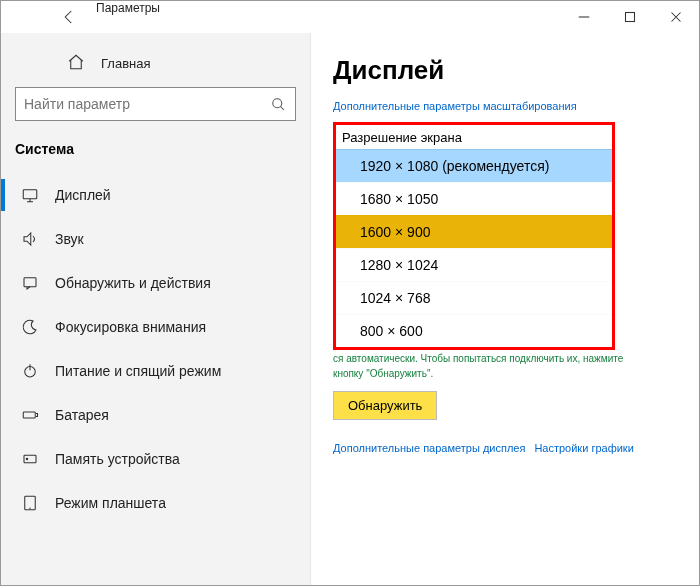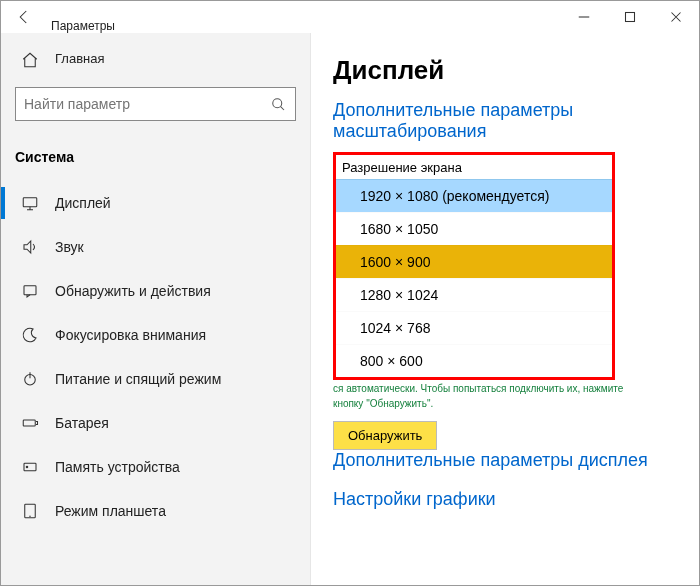--- a/index.html
+++ b/index.html
@@ -9,22 +9,23 @@
     color: #000;
     background: #fff;
     width: 700px;
     height: 586px;
     overflow: hidden;
     border: 1px solid #999;
   }
   .titlebar {
     height: 32px;
     display: flex;
-    align-items: flex-end;
+    align-items: flex-start;
     background: #fff;
+    margin-left: 45px;
   }
   .titlebar .back {
     width: 46px; height: 32px;
     display:flex; align-items:center; justify-content:center;
     color:#333;
   }
   .titlebar .title {
     flex:1;
     font-size:12px;
     color:#222;
@@ -42,43 +43,43 @@
     height: calc(586px - 34px);
   }
   .sidebar {
     width: 310px;
     background:#f3f3f3;
     border-right:1px solid #e6e6e6;
     display:flex; flex-direction:column;
     padding-top:10px;
   }
   .home-row {
-    display:flex; align-items:flex-start;
+    display:flex; align-items:flex-end;
     padding:8px 14px 8px 20px;
     gap:16px;
     height:36px;
+    margin-left:46px;
   }
   .home-row .lbl { font-size:13px; color:#222; }
   .search-box {
     margin:8px 14px 14px 14px;
     height:34px;
     border:1px solid #888;
     background:#fff;
     display:flex; align-items:center;
     padding:0 8px;
   }
   .search-box input {
     border:none; outline:none; flex:1;
     font-size:14px; color:#555; background:transparent;
   }
   .section-title {
     padding:6px 14px 16px 14px;
     font-weight:600;
     font-size:14px;
-    margin-top:8px;
   }
   .nav-item {
     display:flex; align-items:center;
     padding:0 14px 0 20px;
     height:44px;
     gap:16px;
     color:#222;
     position:relative;
   }
   .nav-item.active::before {
@@ -94,21 +95,21 @@
 
   .main {
     flex:1;
     padding:22px 18px 0 22px;
     position:relative;
     overflow:hidden;
   }
   .page-title {
     font-size:26px; font-weight:600; margin-bottom:14px;
   }
-  .link { color:#0066cc; font-size:18px; cursor:pointer; }
+  .link { color:#0066cc; font-size:11px; cursor:pointer; }
   .link.block { display:block; margin-bottom:10px; }
 
   .res-box {
     border:3px solid #ff0000;
     width: 282px;
     margin-top:8px;
     position:relative;
   }
   .res-label {
     font-size:13px; padding:5px 14px 4px 6px;
@@ -133,21 +134,21 @@
     display:inline-block;
   }
   .btn {
     display:inline-block;
     padding:6px 14px;
     background:#fde047;
     border:1px solid #bbb;
     font-size:13px;
     margin-top:10px;
   }
-  .links-bottom { display:flex; flex-direction:column; gap:18px; }
+  .links-bottom { margin-top:22px; display:flex; gap:9px; }
 
   .search-icon svg { stroke:#555; }
 </style>
 </head>
 <body>
 
 <div class="titlebar">
   <div class="back">
     <span class="icon">
       <svg viewBox="0 0 24 24">

